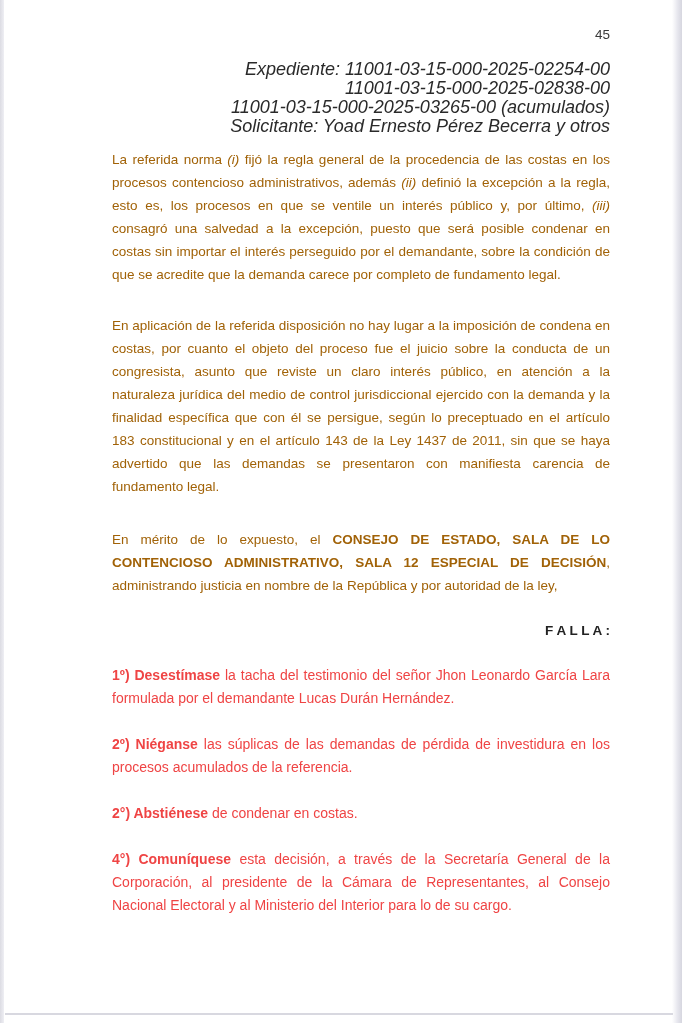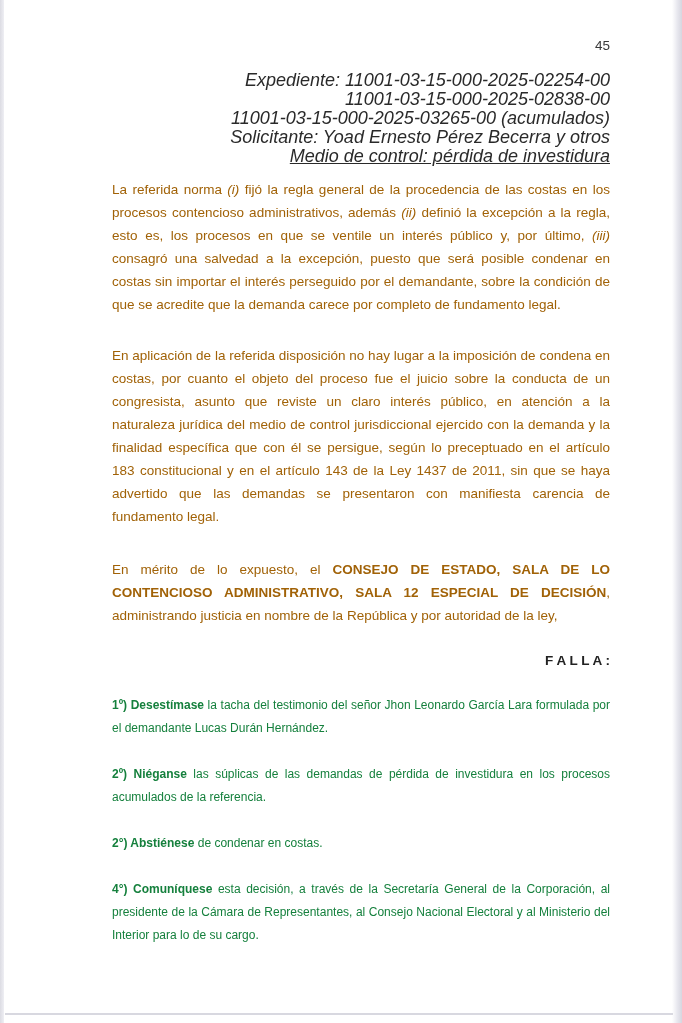--- a/index.html
+++ b/index.html
@@ -18,21 +18,21 @@
   }
   .edge-right {
     position: absolute; right: 0; top: 0; bottom: 0; width: 10px;
     background: linear-gradient(to right, #ffffff, #e7e7ee 55%, #d6d6df);
   }
   .bottom-rule {
     position: absolute; left: 5px; right: 9px; bottom: 8px; height: 2px;
     background: #d8d8e0;
   }
   .content {
-    position: absolute; left: 112px; width: 498px; top: 12px;
+    position: absolute; left: 112px; width: 498px; top: 1px;
   }
   .page-number {
     margin-top: 26px;
     text-align: right;
     font-size: 13.5px;
     color: #3a3a3a;
   }
   .case-header {
     margin-top: 18px;
     text-align: right;
@@ -56,45 +56,44 @@
   .falla {
     margin: 22px 0 0 0;
     text-align: right;
     font-weight: bold;
     font-size: 13.5px;
     line-height: 23px;
     color: #222222;
   }
   .ruling {
     margin: 23px 0 0 0;
-    font-size: 12px;
+    font-size: 14px;
     line-height: 23px;
     text-align: justify;
-    color: #15803d;
+    color: #ef4444;
   }
   .ruling.r1 { margin-top: 22px; }
 </style>
 </head>
 <body>
 
 <div>
   <div class="edge-left"></div>
   <div class="edge-right"></div>
   <div class="bottom-rule"></div>
 
   <div class="content">
 
     <div class="page-number">45</div>
 
     <div class="case-header">
       <div>Expediente: 11001-03-15-000-2025-02254-00</div>
       <div>11001-03-15-000-2025-02838-00</div>
       <div>11001-03-15-000-2025-03265-00 (acumulados)</div>
       <div>Solicitante: Yoad Ernesto Pérez Becerra y otros</div>
-      <div class="u">Medio de control: pérdida de investidura</div>
     </div>
 
     <p class="para first"><span>La referida norma </span><span class="it">(i)</span><span> fijó la regla general de la procedencia de las costas en los procesos contencioso administrativos, además </span><span class="it">(ii)</span><span> definió la excepción a la regla, esto es, los procesos en que se ventile un interés público y, por último, </span><span class="it">(iii)</span><span> consagró una salvedad a la excepción, puesto que será posible condenar en costas sin importar el interés perseguido por el demandante, sobre la condición de que se acredite que la demanda carece por completo de fundamento legal.</span></p>
 
     <p class="para">En aplicación de la referida disposición no hay lugar a la imposición de condena en costas, por cuanto el objeto del proceso fue el juicio sobre la conducta de un congresista, asunto que reviste un claro interés público, en atención a la naturaleza jurídica del medio de control jurisdiccional ejercido con la demanda y la finalidad específica que con él se persigue, según lo preceptuado en el artículo 183 constitucional y en el artículo 143 de la Ley 1437 de 2011, sin que se haya advertido que las demandas se presentaron con manifiesta carencia de fundamento legal.</p>
 
     <p class="para para-merito"><span>En mérito de lo expuesto, el </span><span class="bold">CONSEJO DE ESTADO, SALA DE LO CONTENCIOSO ADMINISTRATIVO, SALA 12 ESPECIAL DE DECISIÓN</span><span>, administrando justicia en nombre de la República y por autoridad de la ley,</span></p>
 
     <p class="falla">F A L L A :</p>
 

